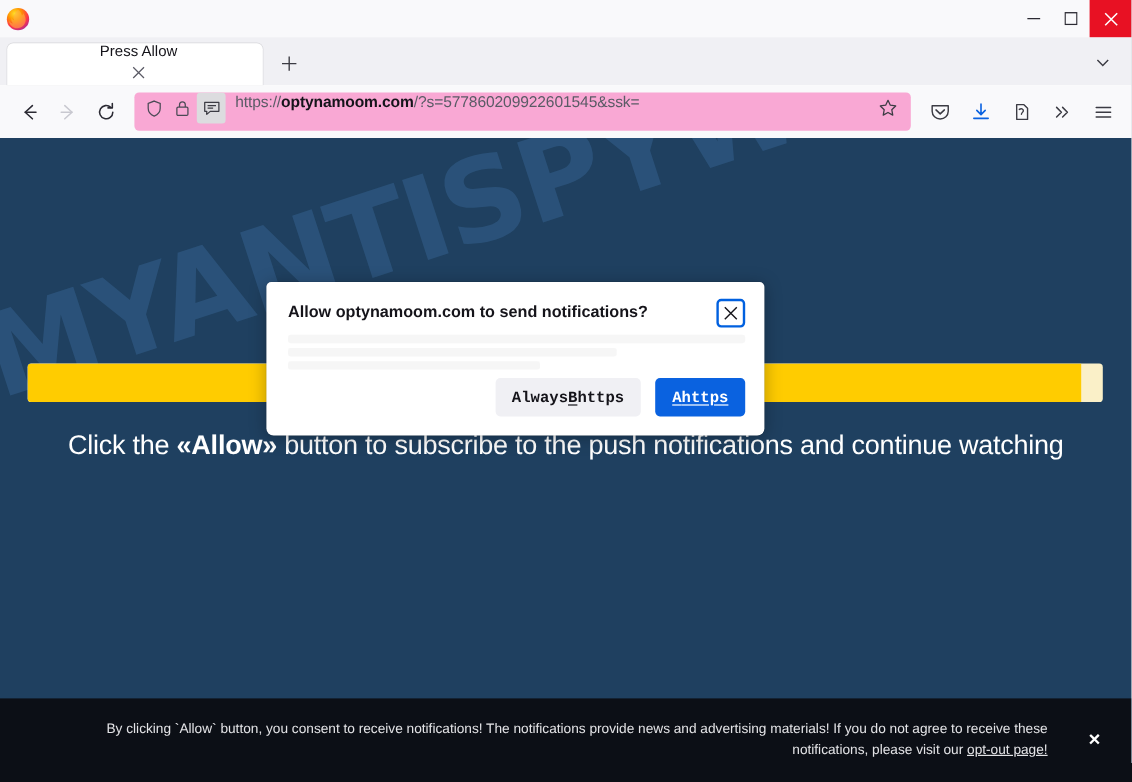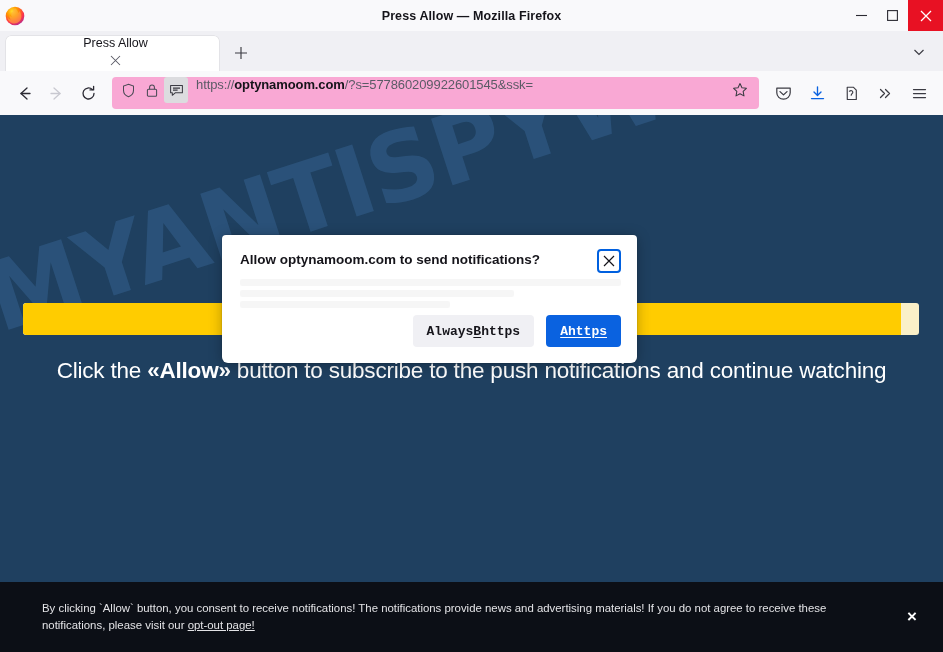--- a/index.html
+++ b/index.html
@@ -131,21 +131,21 @@
   .dh-primary { background: #0a62e0; color: #ffffff; }
   .dh-btn u { text-underline-offset: 2px; }
 
   
   #consentbar {
     position: absolute; left: 0; right: 0; bottom: 0; height: 70px;
     background: #0c0f16; display: flex; align-items: center;
     padding: 0 18px 0 36px;
   }
   #consent-text {
-    flex: 1; text-align: left; color: #e3e3e6; font-size: 11.4px; line-height: 17px;
+    flex: 1; text-align: right; color: #e3e3e6; font-size: 11.4px; line-height: 17px;
     padding: 0 26px 0 6px;
   }
   #consent-text a { color: #e3e3e6; text-decoration: underline; }
   #consent-close {
     width: 26px; height: 26px; flex: none; display: flex; align-items: center;
     justify-content: center; color: #ffffff; font-size: 17px; font-weight: 700;
   }
 </style>
 </head>
 <body>
@@ -160,21 +160,20 @@
             <stop offset="0%" stop-color="#ffe02b"></stop>
             <stop offset="35%" stop-color="#ff9500"></stop>
             <stop offset="70%" stop-color="#ff3647"></stop>
             <stop offset="100%" stop-color="#a3279e"></stop>
           </radialGradient>
         </defs>
         <circle cx="11" cy="11" r="9.3" fill="url(#ffg)"></circle>
         <path d="M11 3.2c2 1.3 3 3.1 3.3 4.7.6-.5.9-1.2 1-1.9 1.4 1.6 2.1 3.6 2.1 5.5 0 3.9-3.1 7-7 7-3.6 0-6.6-2.8-6.9-6.3.8 1.3 2 2.1 3.3 2.3-1.2-1.3-1.6-3-1.2-4.6.4 1 1.2 1.7 2.1 2-1-2.3-.3-5.2 3.3-8.7z" fill="#ffb347" opacity=".55"></path>
       </svg>
     </div>
-    <div id="window-title">Press Allow — Mozilla Firefox</div>
     <div id="window-controls">
       <div class="wc">
         <svg width="11" height="11" viewBox="0 0 11 11">
             <path d="M0 5.5h11" stroke="#2b2a33" stroke-width="1.1"></path>
           </svg>
       </div>
       <div class="wc">
         <svg width="11" height="11" viewBox="0 0 11 11">
             <rect x="0.6" y="0.6" width="9.8" height="9.8" fill="none" stroke="#2b2a33" stroke-width="1.1"></rect>
           </svg>

